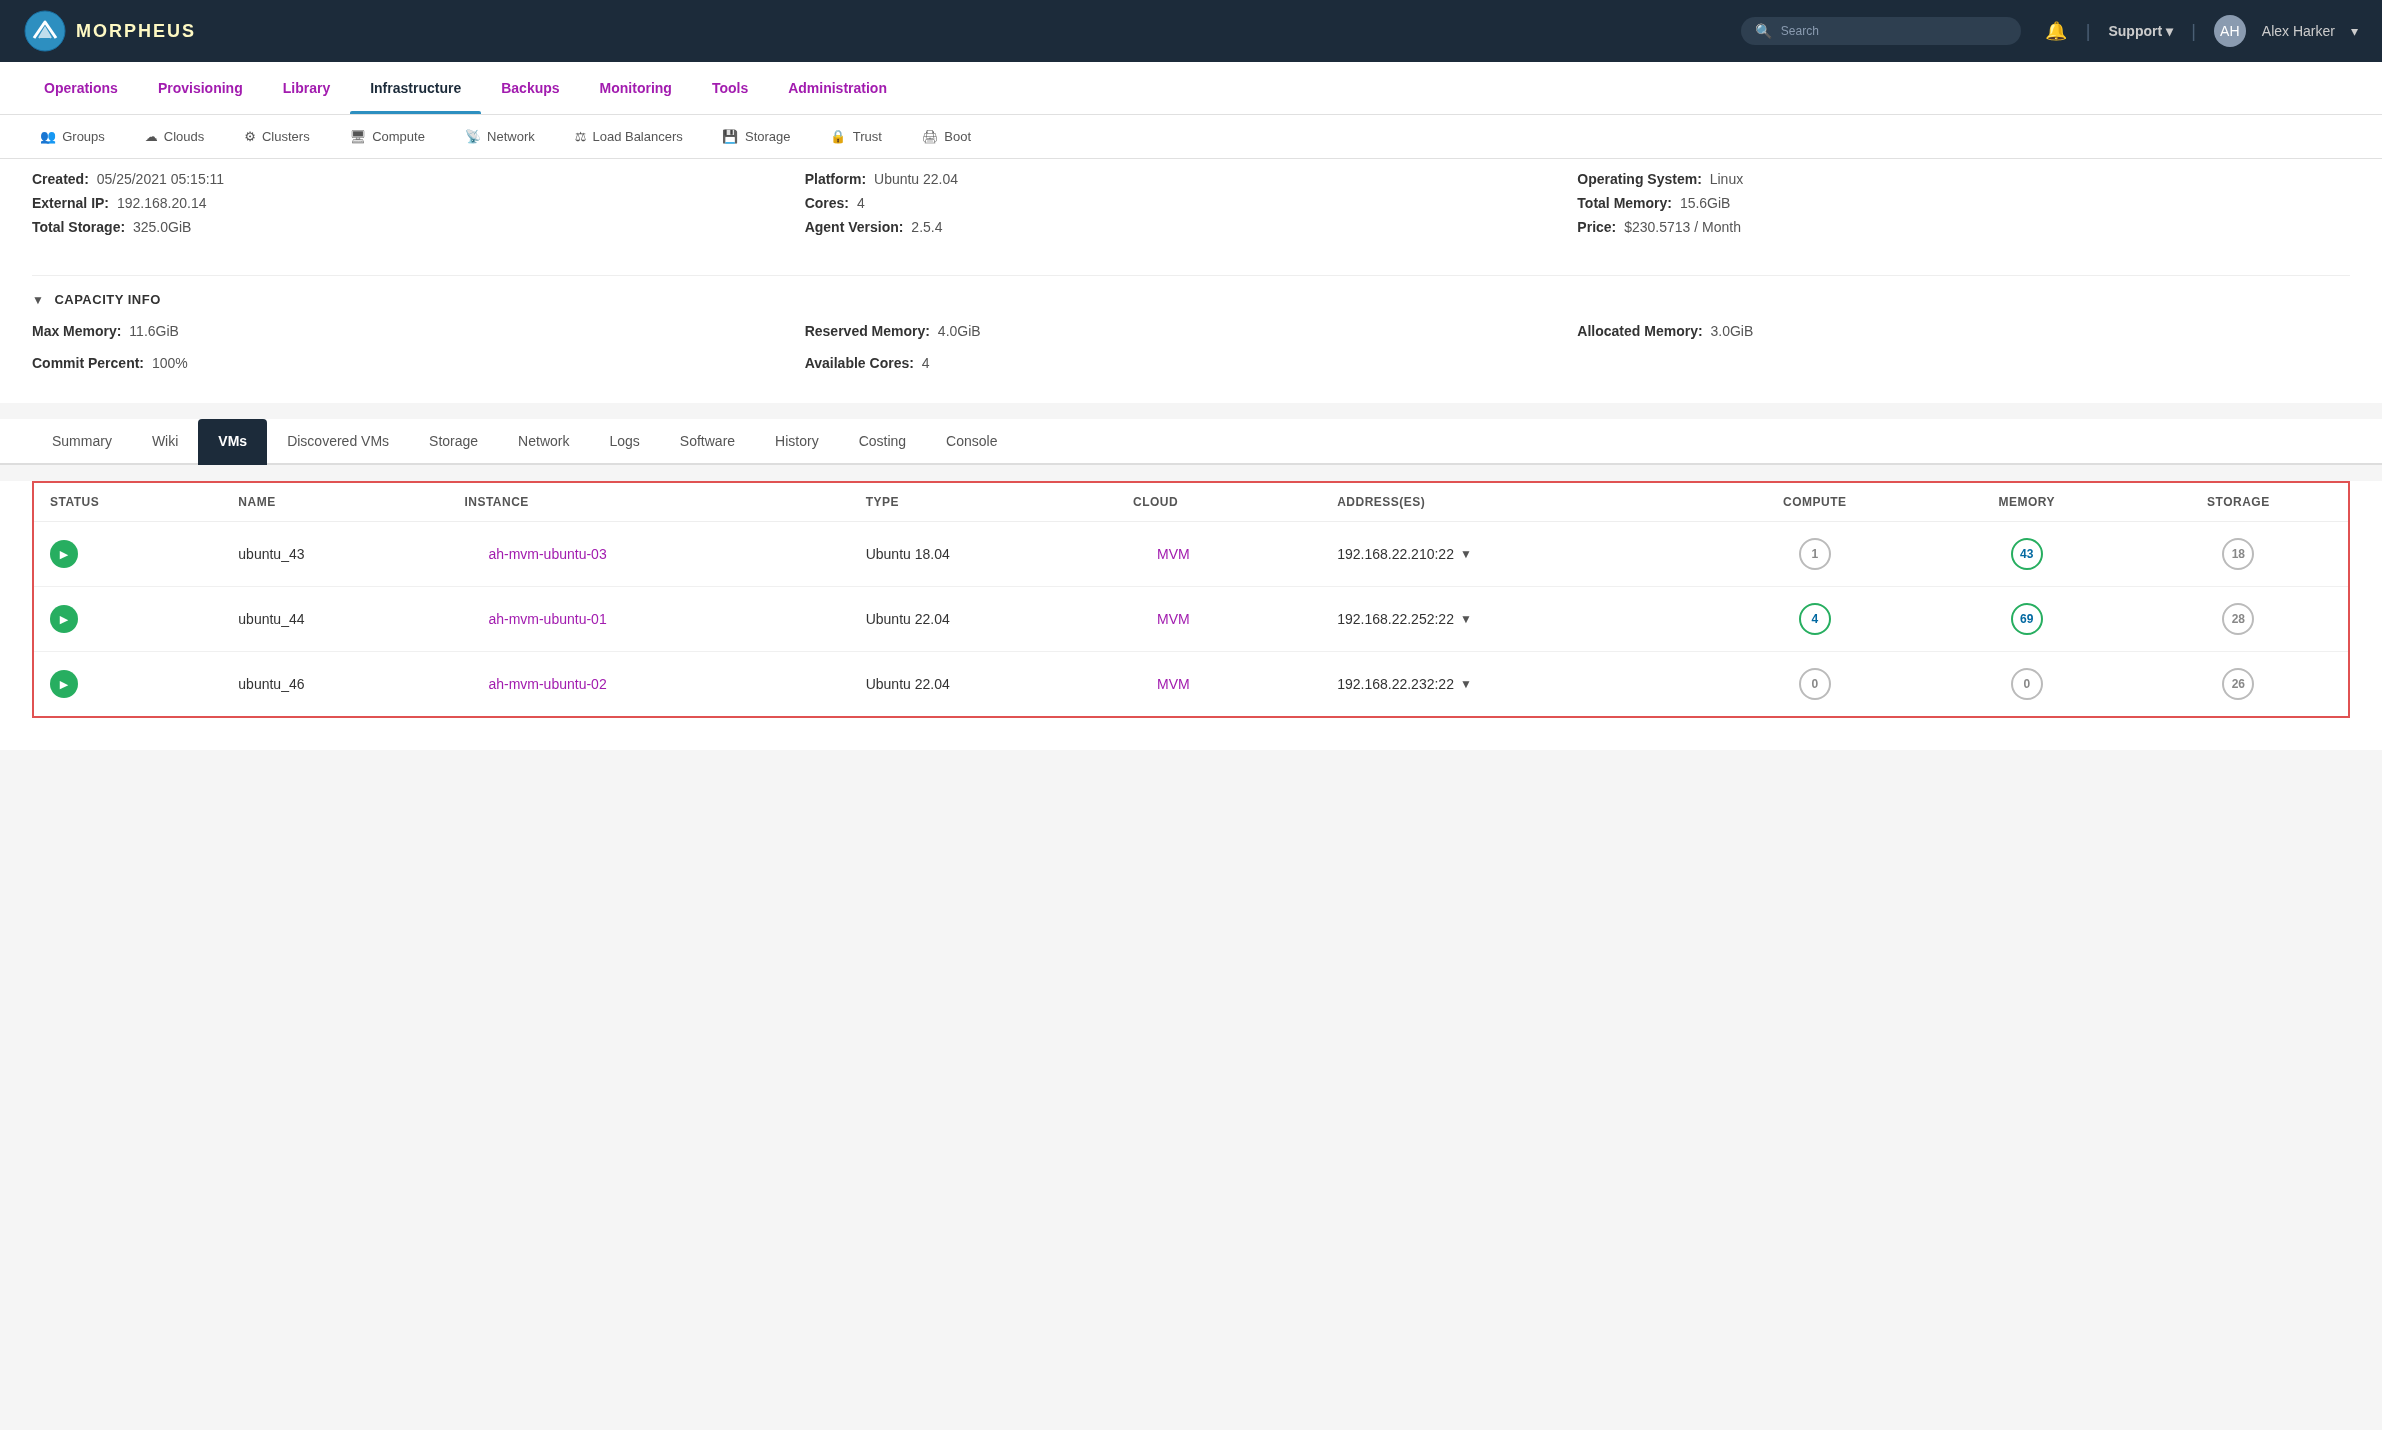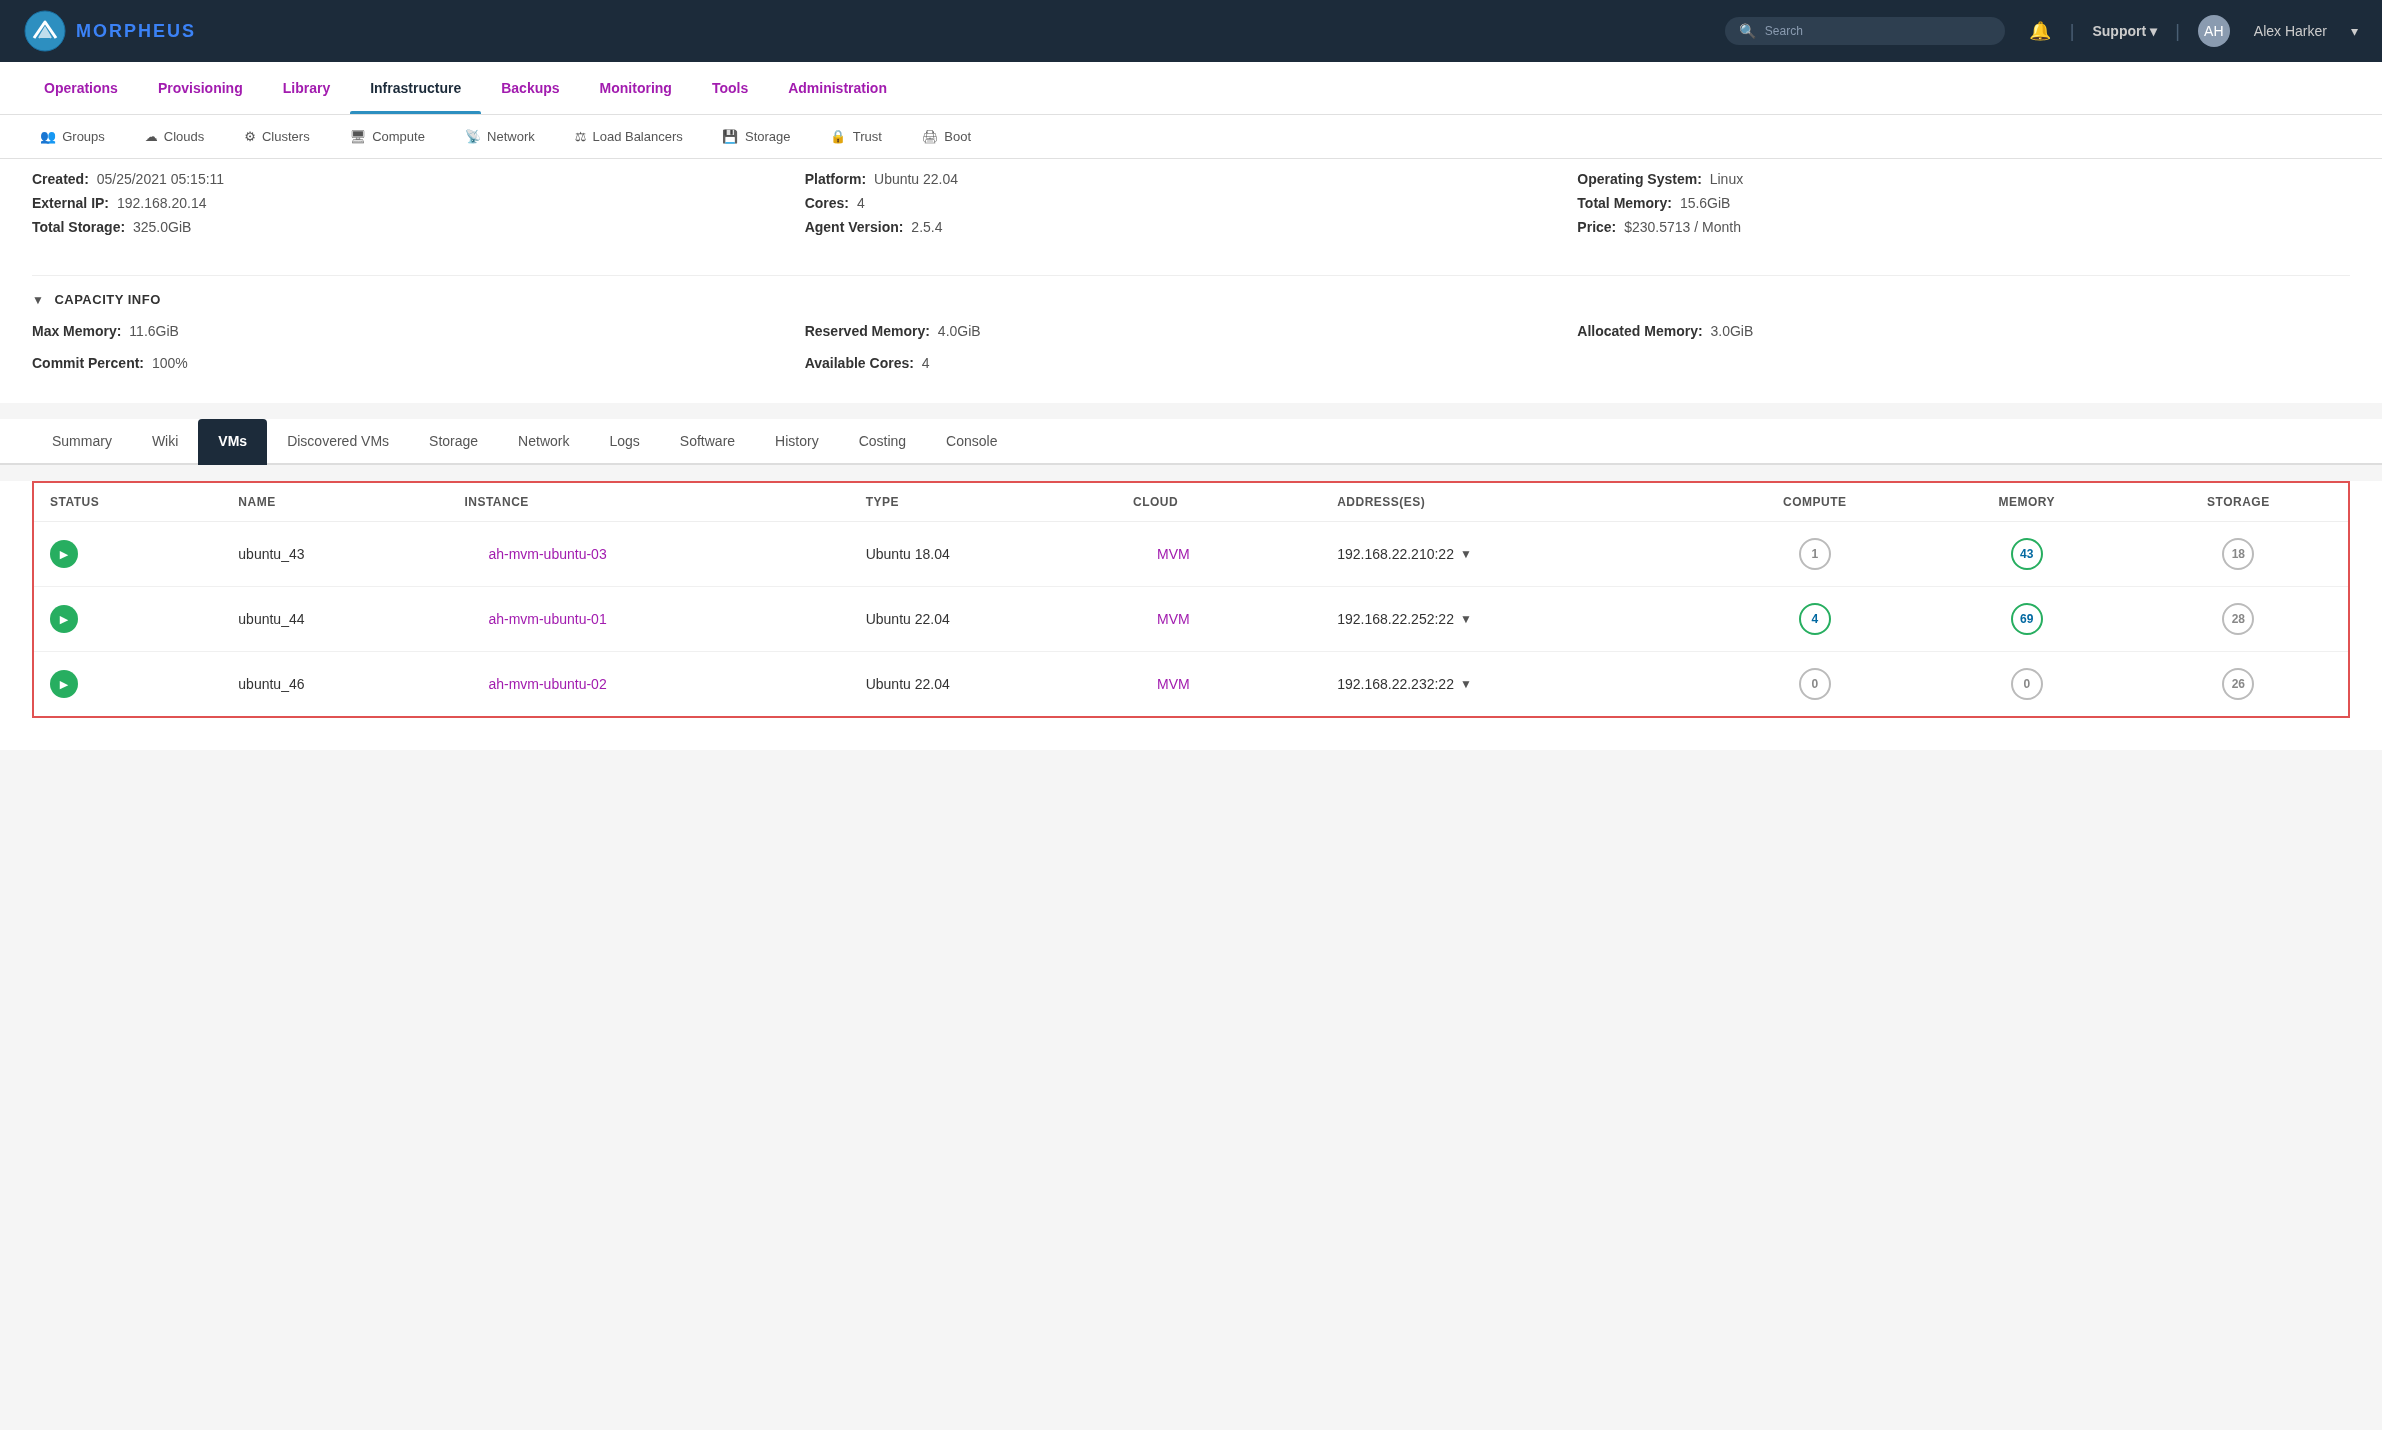--- a/index.html
+++ b/index.html
@@ -17,21 +17,21 @@
       display: flex;
       align-items: center;
       gap: 10px;
       margin-right: auto;
     }
     .logo-icon {
       width: 42px;
       height: 42px;
     }
     .logo-text {
-      color: #3b82f6;
+      color: #fef9c3;
       font-size: 18px;
       font-weight: 700;
       letter-spacing: 2px;
     }
     .search-bar {
       display: flex;
       align-items: center;
       background: #2e3f50;
       border-radius: 20px;
       padding: 6px 14px;
@@ -63,21 +63,21 @@
       cursor: pointer;
       font-size: 14px;
       display: flex;
       align-items: center;
       gap: 4px;
       font-weight: bold;
     }
     .user-area {
       display: flex;
       align-items: center;
-      gap: 24px;
+      gap: 16px;
       color: #ccc;
       cursor: pointer;
     }
     .avatar {
       width: 32px;
       height: 32px;
       border-radius: 50%;
       background: #8a9bb0;
       display: flex;
       align-items: center;

